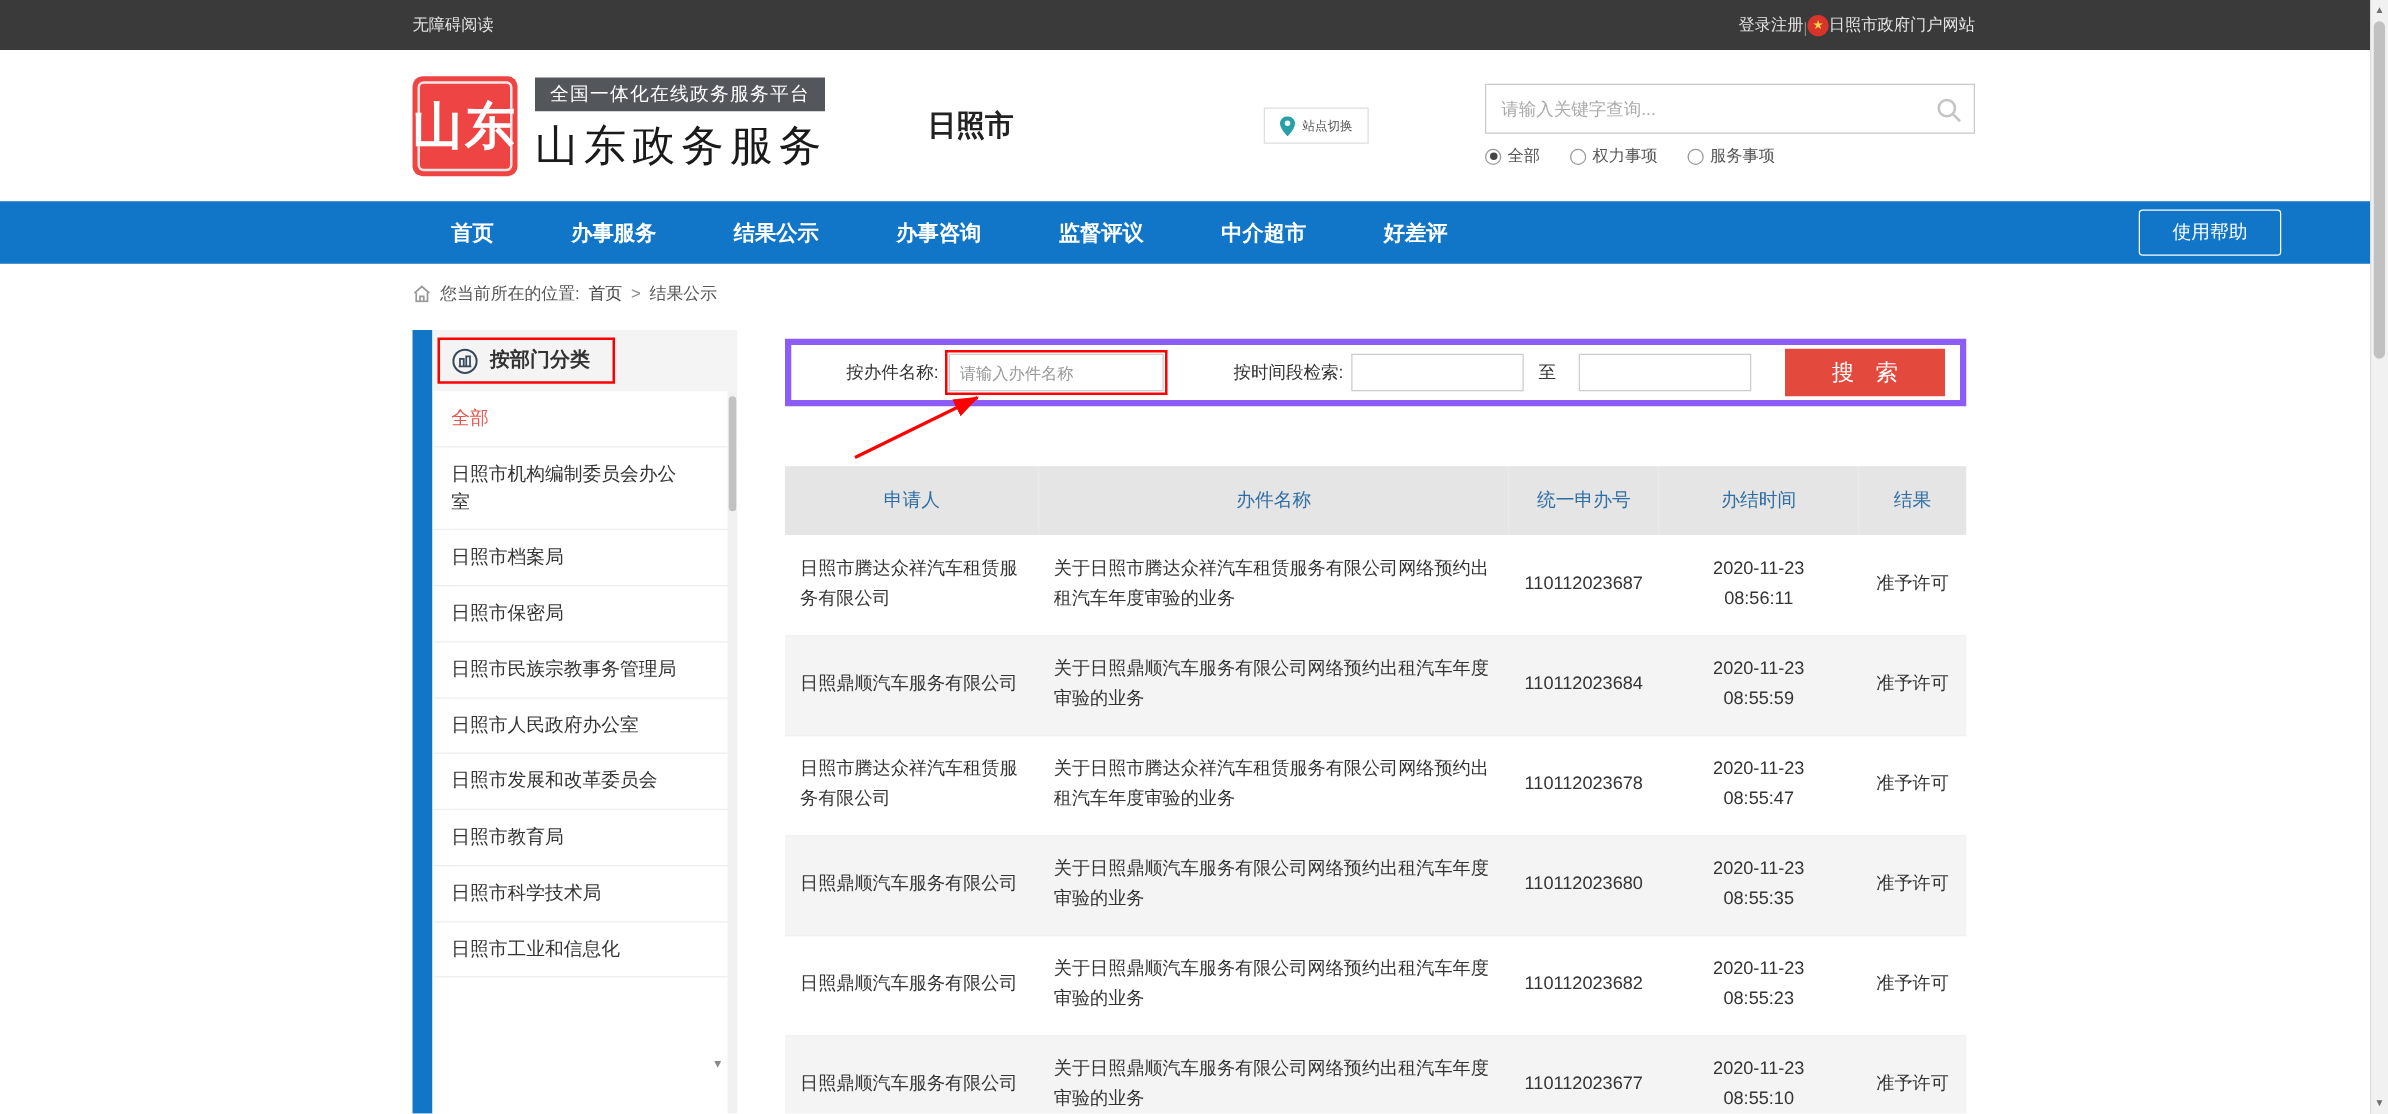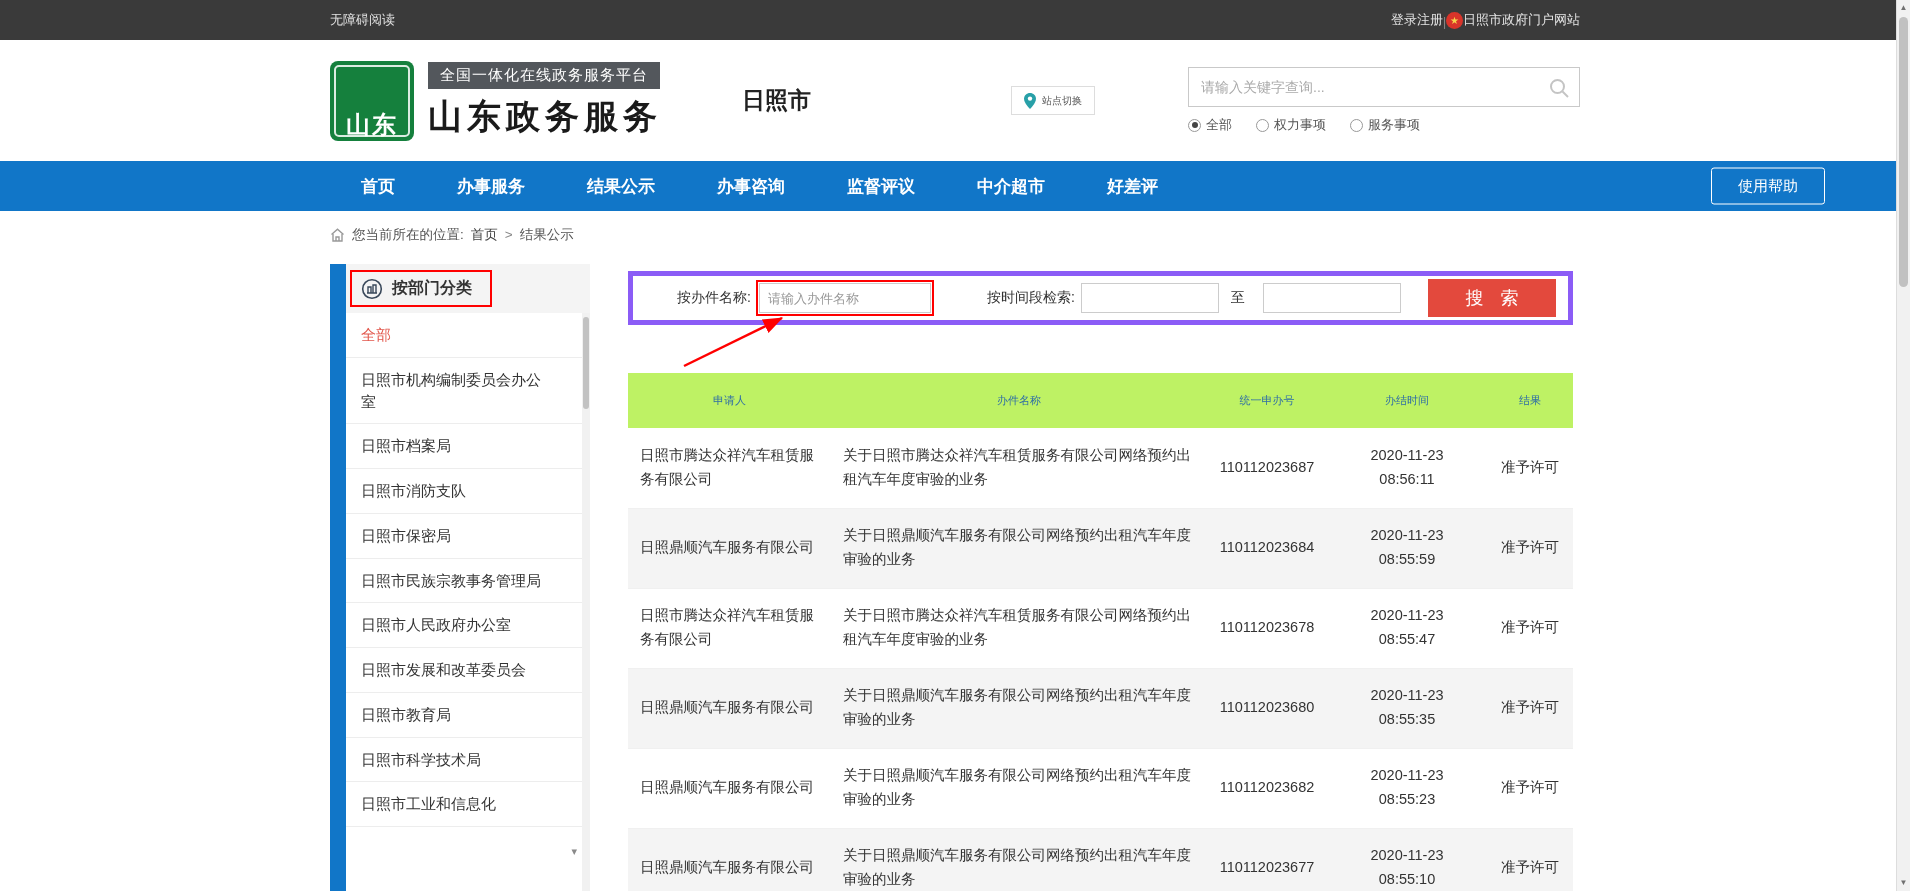--- a/index.html
+++ b/index.html
@@ -12,28 +12,28 @@
   .topbar .container{height:100%;display:flex;align-items:center;justify-content:space-between}
   .topbar a{color:#e4e4e4;text-decoration:none;font-size:13px;cursor:pointer}
   .topbar-right{display:flex;align-items:flex-end;}
   .tb-divider{color:#8a8a8a;font-size:12px}
   .emblem{width:17px;height:17px;border-radius:50%;background:#d8342a;display:flex;
     align-items:center;justify-content:center;color:#f5d24b;font-size:10px;line-height:1}
 
   
   .header{height:121px;background:#fff}
   .header .container{height:100%;display:flex;align-items:center}
-  .seal{width:84px;height:80px;background:#15803d;border-radius:8px;color:#fff;display:flex;
-    align-items:flex-end;justify-content:center;font-size:24px;font-weight:bold;letter-spacing:2px;
+  .seal{width:84px;height:80px;background:#ef4444;border-radius:8px;color:#fff;display:flex;
+    align-items:center;justify-content:center;font-size:40px;font-weight:bold;letter-spacing:2px;
     position:relative;flex-shrink:0}
   .seal::after{content:"";position:absolute;inset:4px;border:2px solid rgba(255,255,255,.85);border-radius:5px}
   .logo-text-block{margin-left:14px;display:flex;flex-direction:column;gap:5px}
   .platform-badge{display:inline-block;background:#53575c;color:#fff;font-size:15px;
     padding:4px 12px;width:fit-content;letter-spacing:1px}
-  .site-title{font-size:34px;font-weight:bold;color:#1a1a1a;letter-spacing:5px}
+  .site-title{font-size:34px;font-weight:normal;color:#1a1a1a;letter-spacing:5px}
   .city-name{font-size:23px;font-weight:bold;color:#222;margin-left:80px;white-space:nowrap}
   .site-switch{margin-left:200px;height:29px;display:flex;align-items:center;gap:6px;
     border:1px solid #ddd;background:#fff;padding:0 12px;font-size:10px;color:#555;cursor:pointer;white-space:nowrap}
   .search-block{margin-left:auto;width:392px;display:flex;flex-direction:column}
   .search-box{position:relative;height:40px;border:1px solid #c9c9c9;display:flex;align-items:center;background:#fff}
   .search-box input{flex:1;border:none;outline:none;padding:0 38px 0 12px;font-size:14px;color:#333;background:transparent}
   .search-box input::placeholder{color:#aaa}
   .mag-icon{position:absolute;right:9px;top:9px;cursor:pointer}
   .scopes{display:flex;gap:24px;margin-top:9px;align-items:center}
   .scope{display:flex;align-items:center;gap:5px;font-size:13px;color:#555;cursor:pointer}
@@ -85,21 +85,21 @@
   .time-label{margin-left:56px}
   .date-input{width:138px;height:30px;border:1px solid #ccc;margin-left:6px;padding:0 8px;font-size:13px;color:#333;outline:none}
   .to-label{margin:0 12px;font-size:14px;color:#333}
   .search-btn{margin-left:auto;margin-right:6px;width:128px;height:38px;background:#e3493d;color:#fff;
     border:none;font-size:18px;letter-spacing:6px;padding-left:6px;cursor:pointer}
   .arrow-annotation{position:absolute;left:20px;top:40px;width:200px;height:110px;overflow:visible;
     pointer-events:none;z-index:6}
 
   
   .results-table{width:945px;margin-top:48px;border-collapse:collapse;table-layout:fixed}
-  .results-table thead th{height:55px;background:#bef264;color:#2f6ea5;font-size:11px;font-weight:normal;text-align:center}
+  .results-table thead th{height:55px;background:#e5e5e5;color:#2f6ea5;font-size:15px;font-weight:normal;text-align:center}
   .results-table tbody tr{border-bottom:1px solid #f0f0f0}
   .results-table tbody tr:nth-child(even){background:#f4f4f4}
   .results-table tbody td{height:80px;font-size:14.5px;color:#333;line-height:1.65;padding:0 12px;vertical-align:middle}
   td.cell-applicant,td.cell-name{text-align:left}
   td.cell-id,td.cell-time,td.cell-result{text-align:center}
 
   
   .page-scrollbar{position:fixed;top:0;right:0;width:14px;height:891px;background:#f1f1f1;
     border-left:1px solid #ddd;z-index:60;cursor:pointer}
   .ps-arrow{position:absolute;left:0;right:0;text-align:center;color:#707070;font-size:8px;line-height:1}
@@ -203,21 +203,20 @@
             <circle cx="11" cy="11" r="9.3" fill="none" stroke="#39485a" stroke-width="1.6"></circle>
             <path d="M7 15 V9 h3 v6 M12 15 V7 h3 v8 M6 15 h10" stroke="#39485a" stroke-width="1.4" fill="none"></path>
           </svg>
           <span class="sidebar-header-title">按部门分类</span>
           <div class="annotation-box-dept"></div>
         </div>
         <div class="sidebar-list">
           <div class="sidebar-item active">全部</div>
           <div class="sidebar-item">日照市机构编制委员会办公室</div>
           <div class="sidebar-item">日照市档案局</div>
-          <div class="sidebar-item">日照市消防支队</div>
           <div class="sidebar-item">日照市保密局</div>
           <div class="sidebar-item">日照市民族宗教事务管理局</div>
           <div class="sidebar-item">日照市人民政府办公室</div>
           <div class="sidebar-item">日照市发展和改革委员会</div>
           <div class="sidebar-item">日照市教育局</div>
           <div class="sidebar-item">日照市科学技术局</div>
           <div class="sidebar-item">日照市工业和信息化</div>
         </div>
         <span class="sidebar-expand">▾</span>
         <div class="sidebar-scrollbar">

